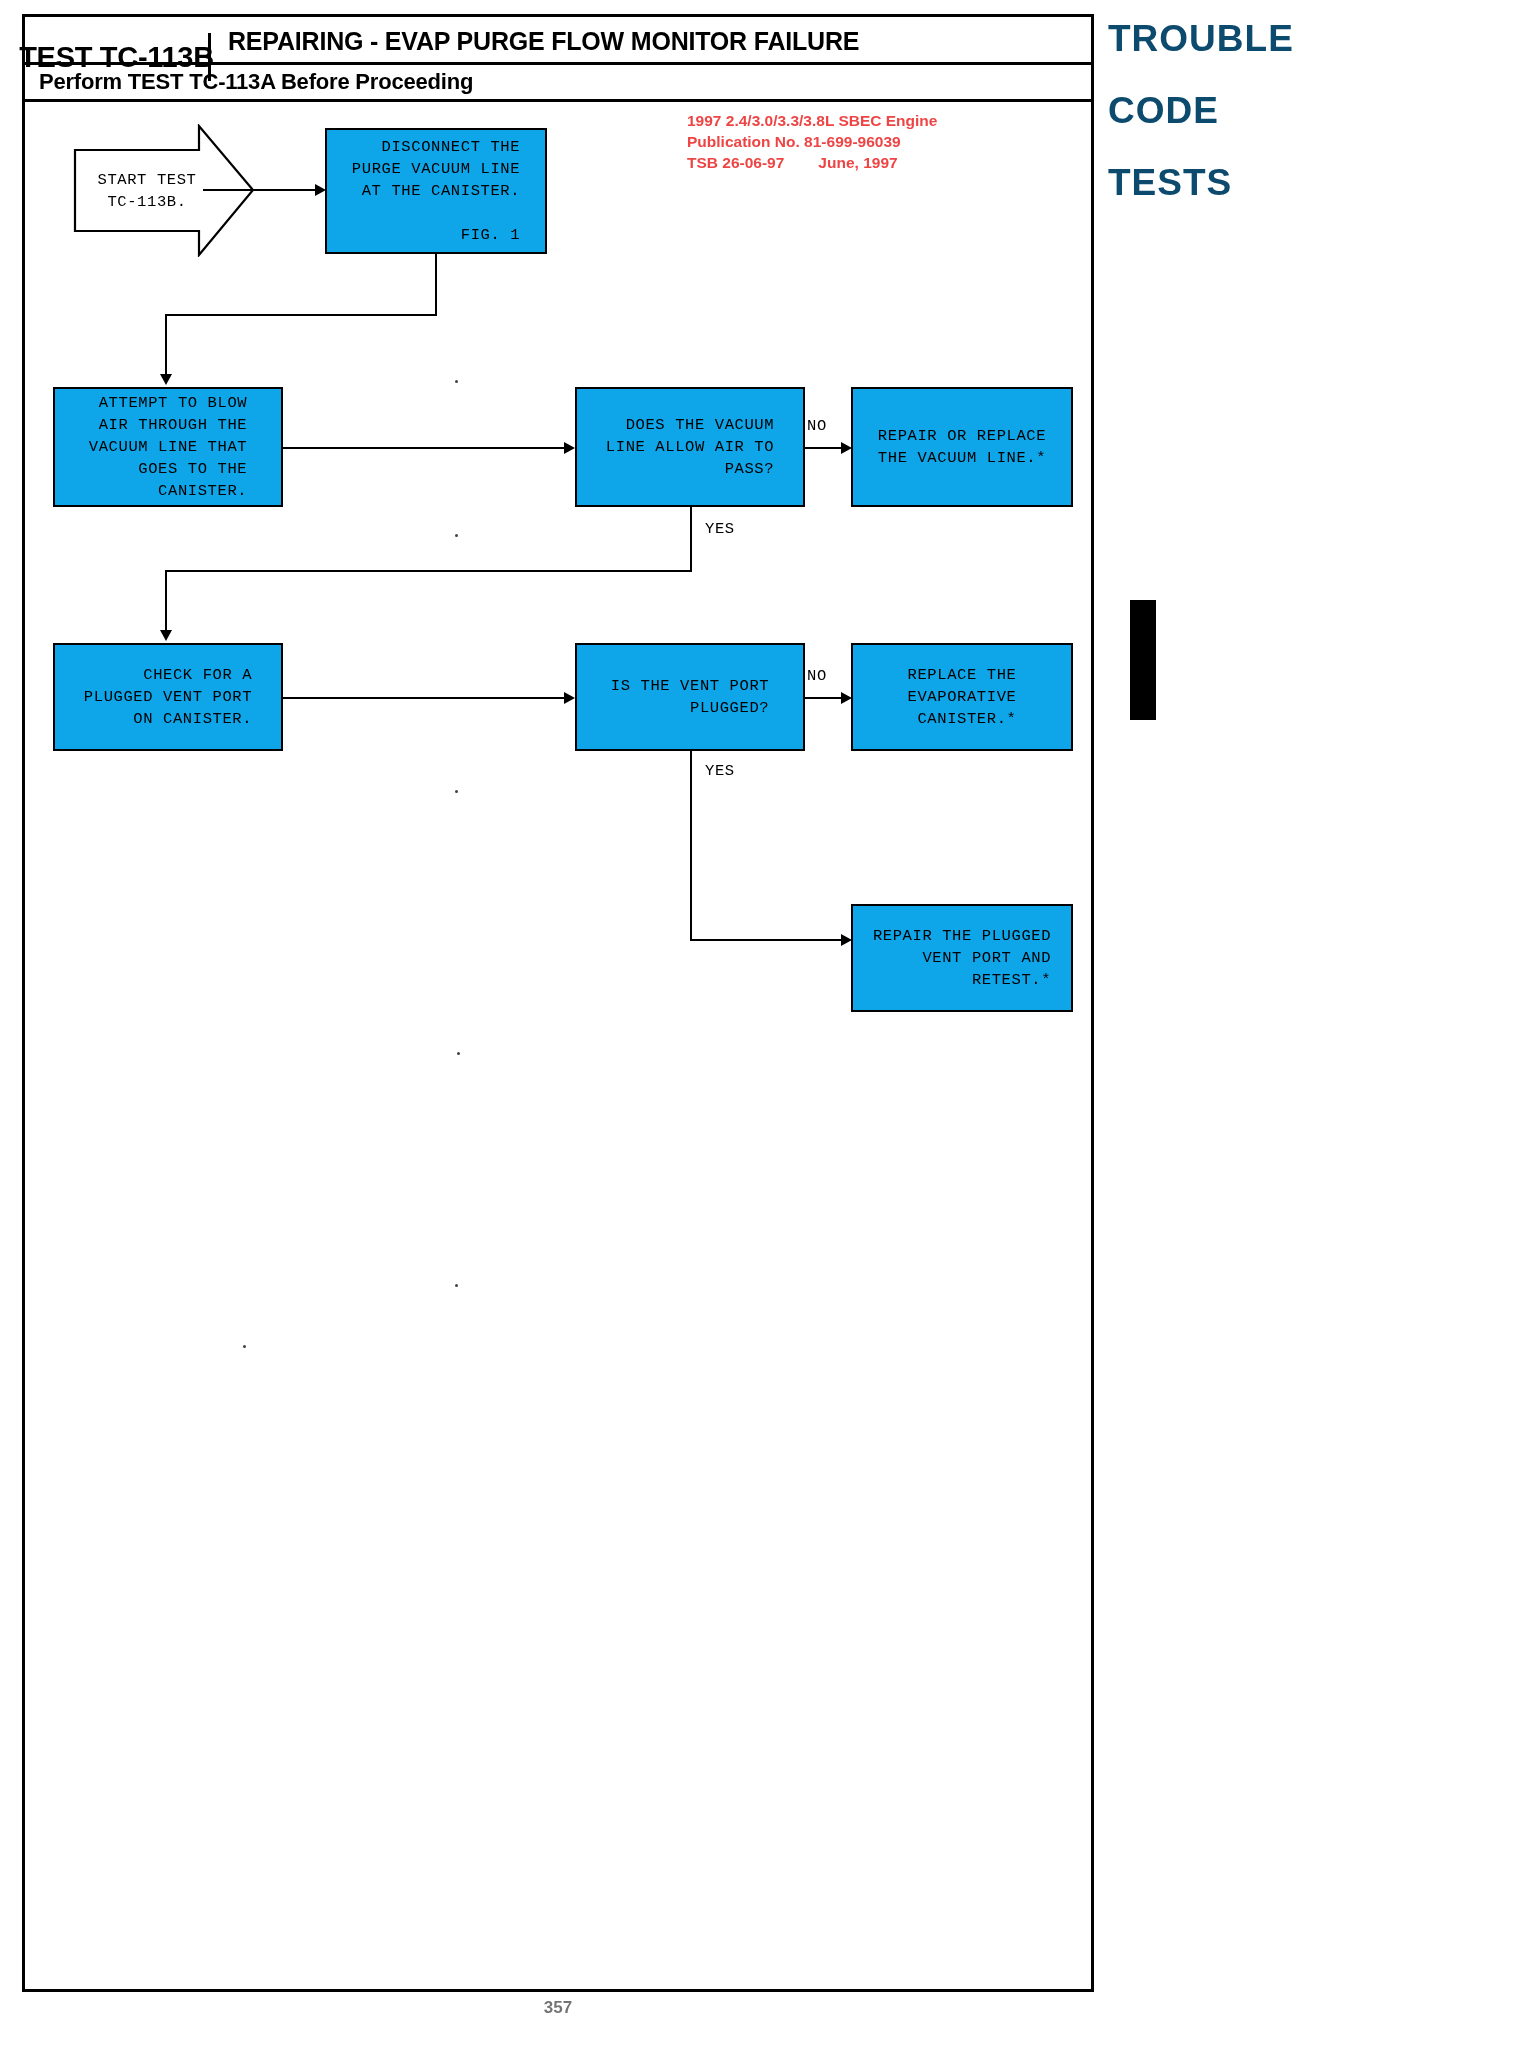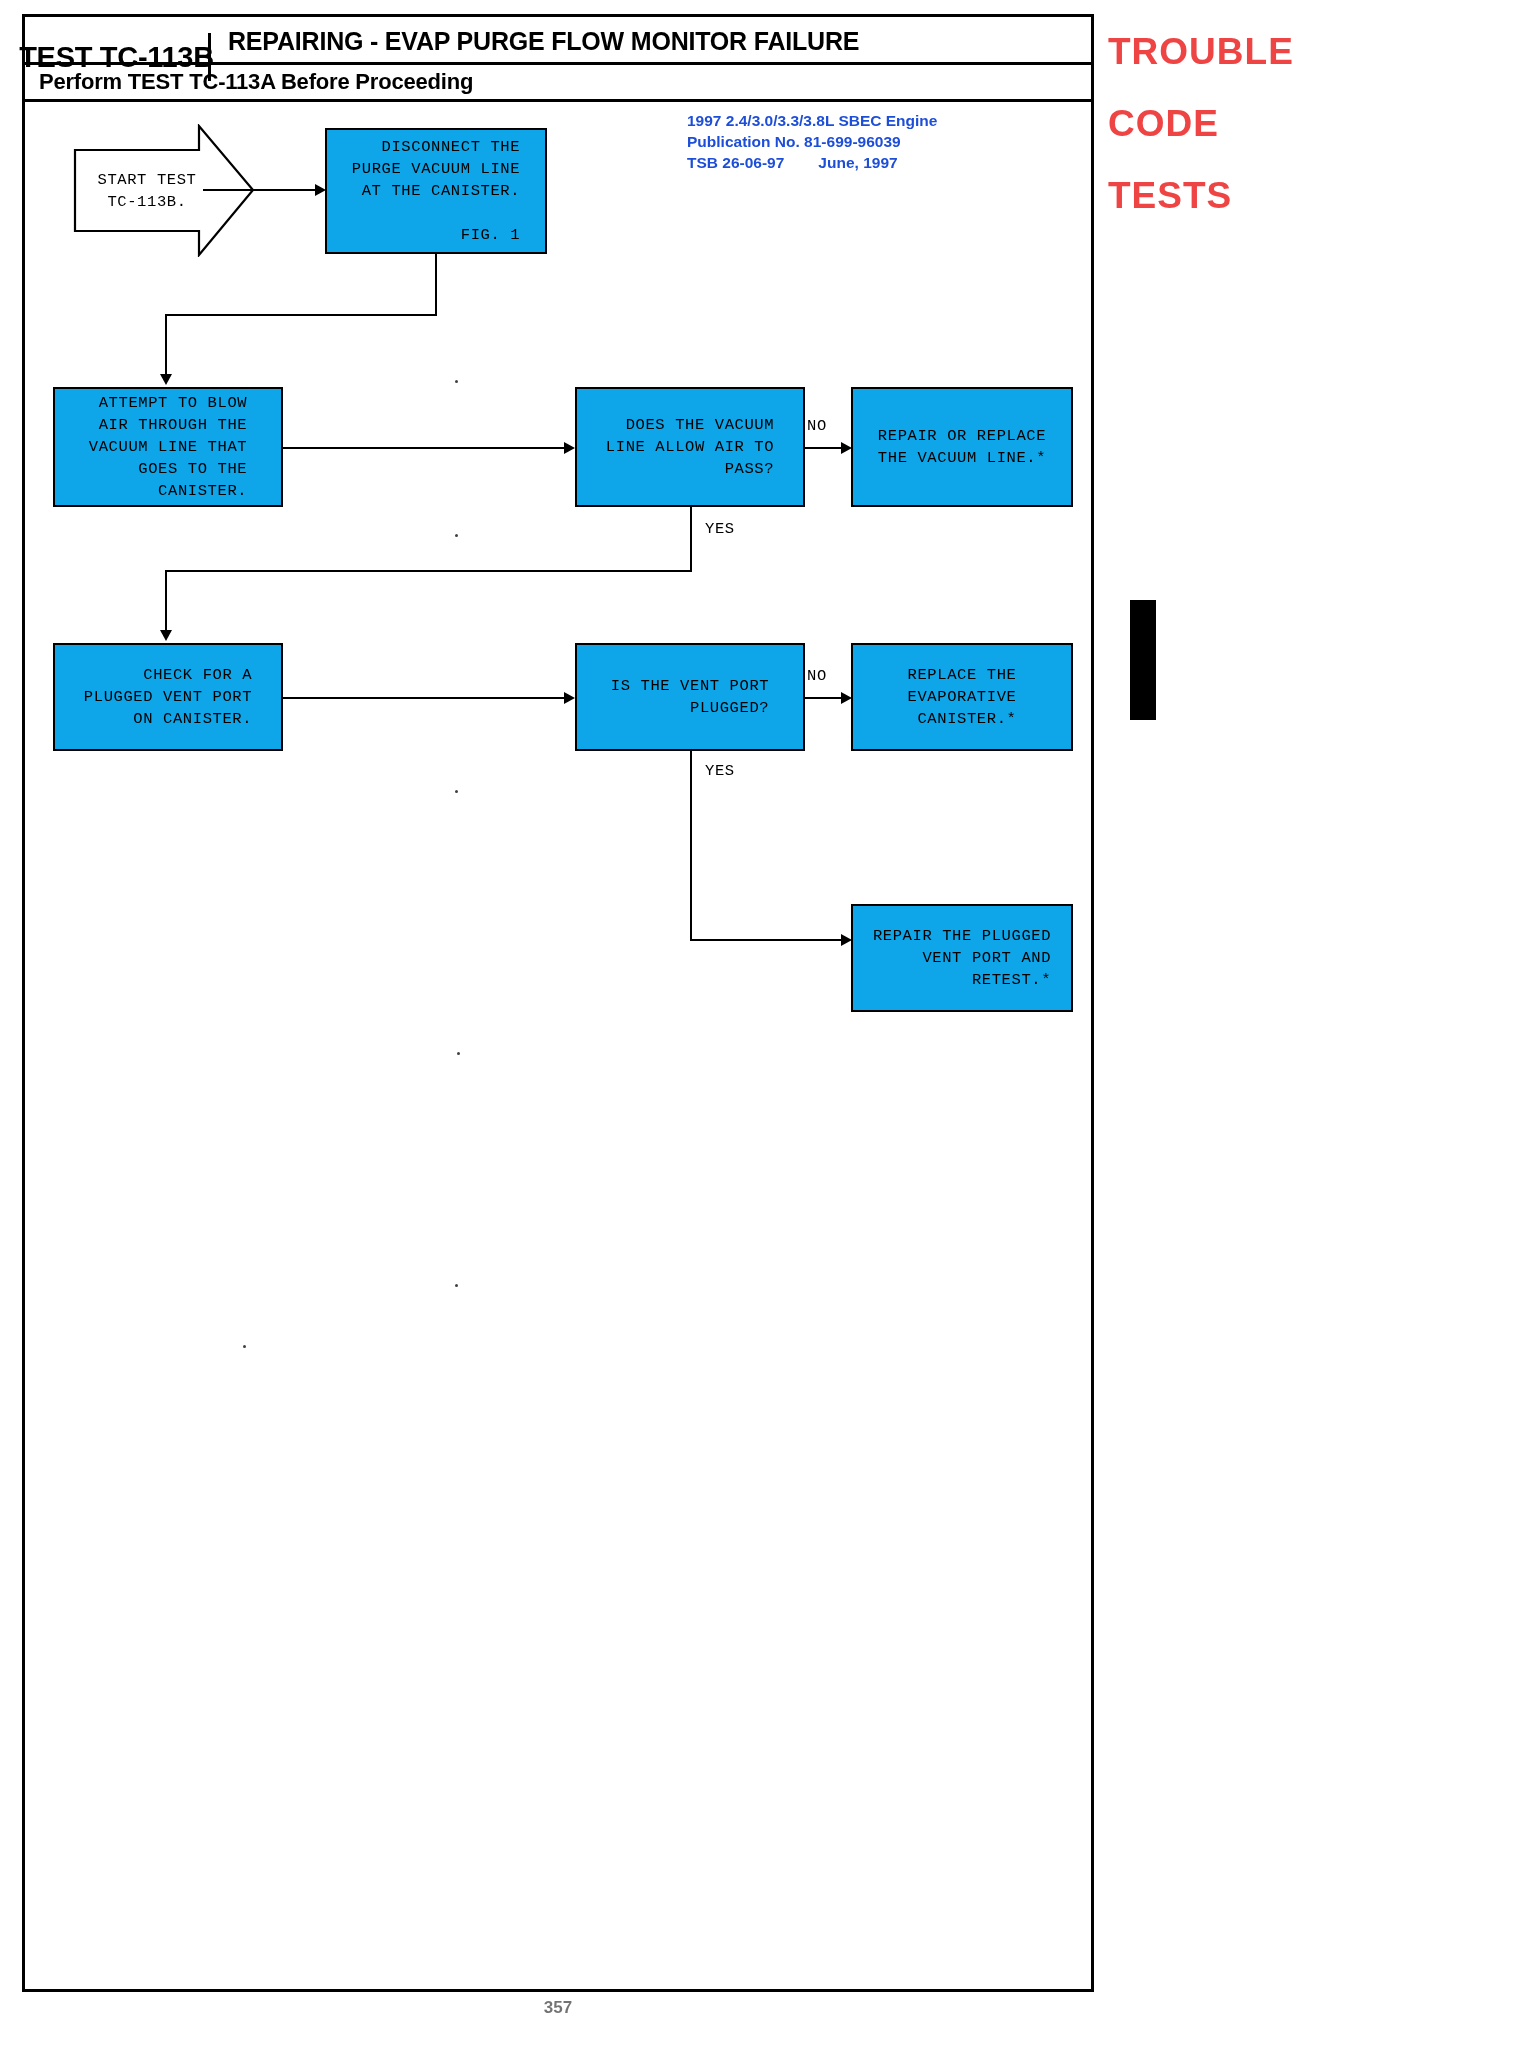--- a/index.html
+++ b/index.html
@@ -13,28 +13,28 @@
   .page { position: absolute; inset: 0; }
 
   
   .side-strip {
     position: absolute;
     left: 1108px; top: 10px;
     width: 80px; height: 1545px;
   }
   .side-title {
     position: absolute;
-    left: 0; top: 17px;
+    left: 0; top: 4px;
     width: 80px;
     font-weight: bold;
     font-size: 37px;
     line-height: 50px;
     letter-spacing: 1px;
     text-align: center;
-    color: #ef4444;
+    color: #0c4a6e;
   }
   .side-title span { display: block; }
   .side-title .gap { height: 22px; }
   .side-marker {
     position: absolute;
     left: 22px; top: 590px;
     width: 26px; height: 120px;
     background: #000;
   }
 
@@ -93,21 +93,21 @@
     letter-spacing: -0.2px;
   }
 
   
   .pubinfo {
     position: absolute;
     left: 662px; top: 93px;
     font-size: 15.5px;
     font-weight: bold;
     line-height: 21px;
-    color: #1d4ed8;
+    color: #ef4444;
   }
   .pubinfo .row { white-space: nowrap; }
   .pubinfo .tsb-date { padding-left: 34px; }
 
   
   .canvas {
     position: absolute;
     left: 0; top: 85px;
     width: 1066px; height: 1803px;
   }

